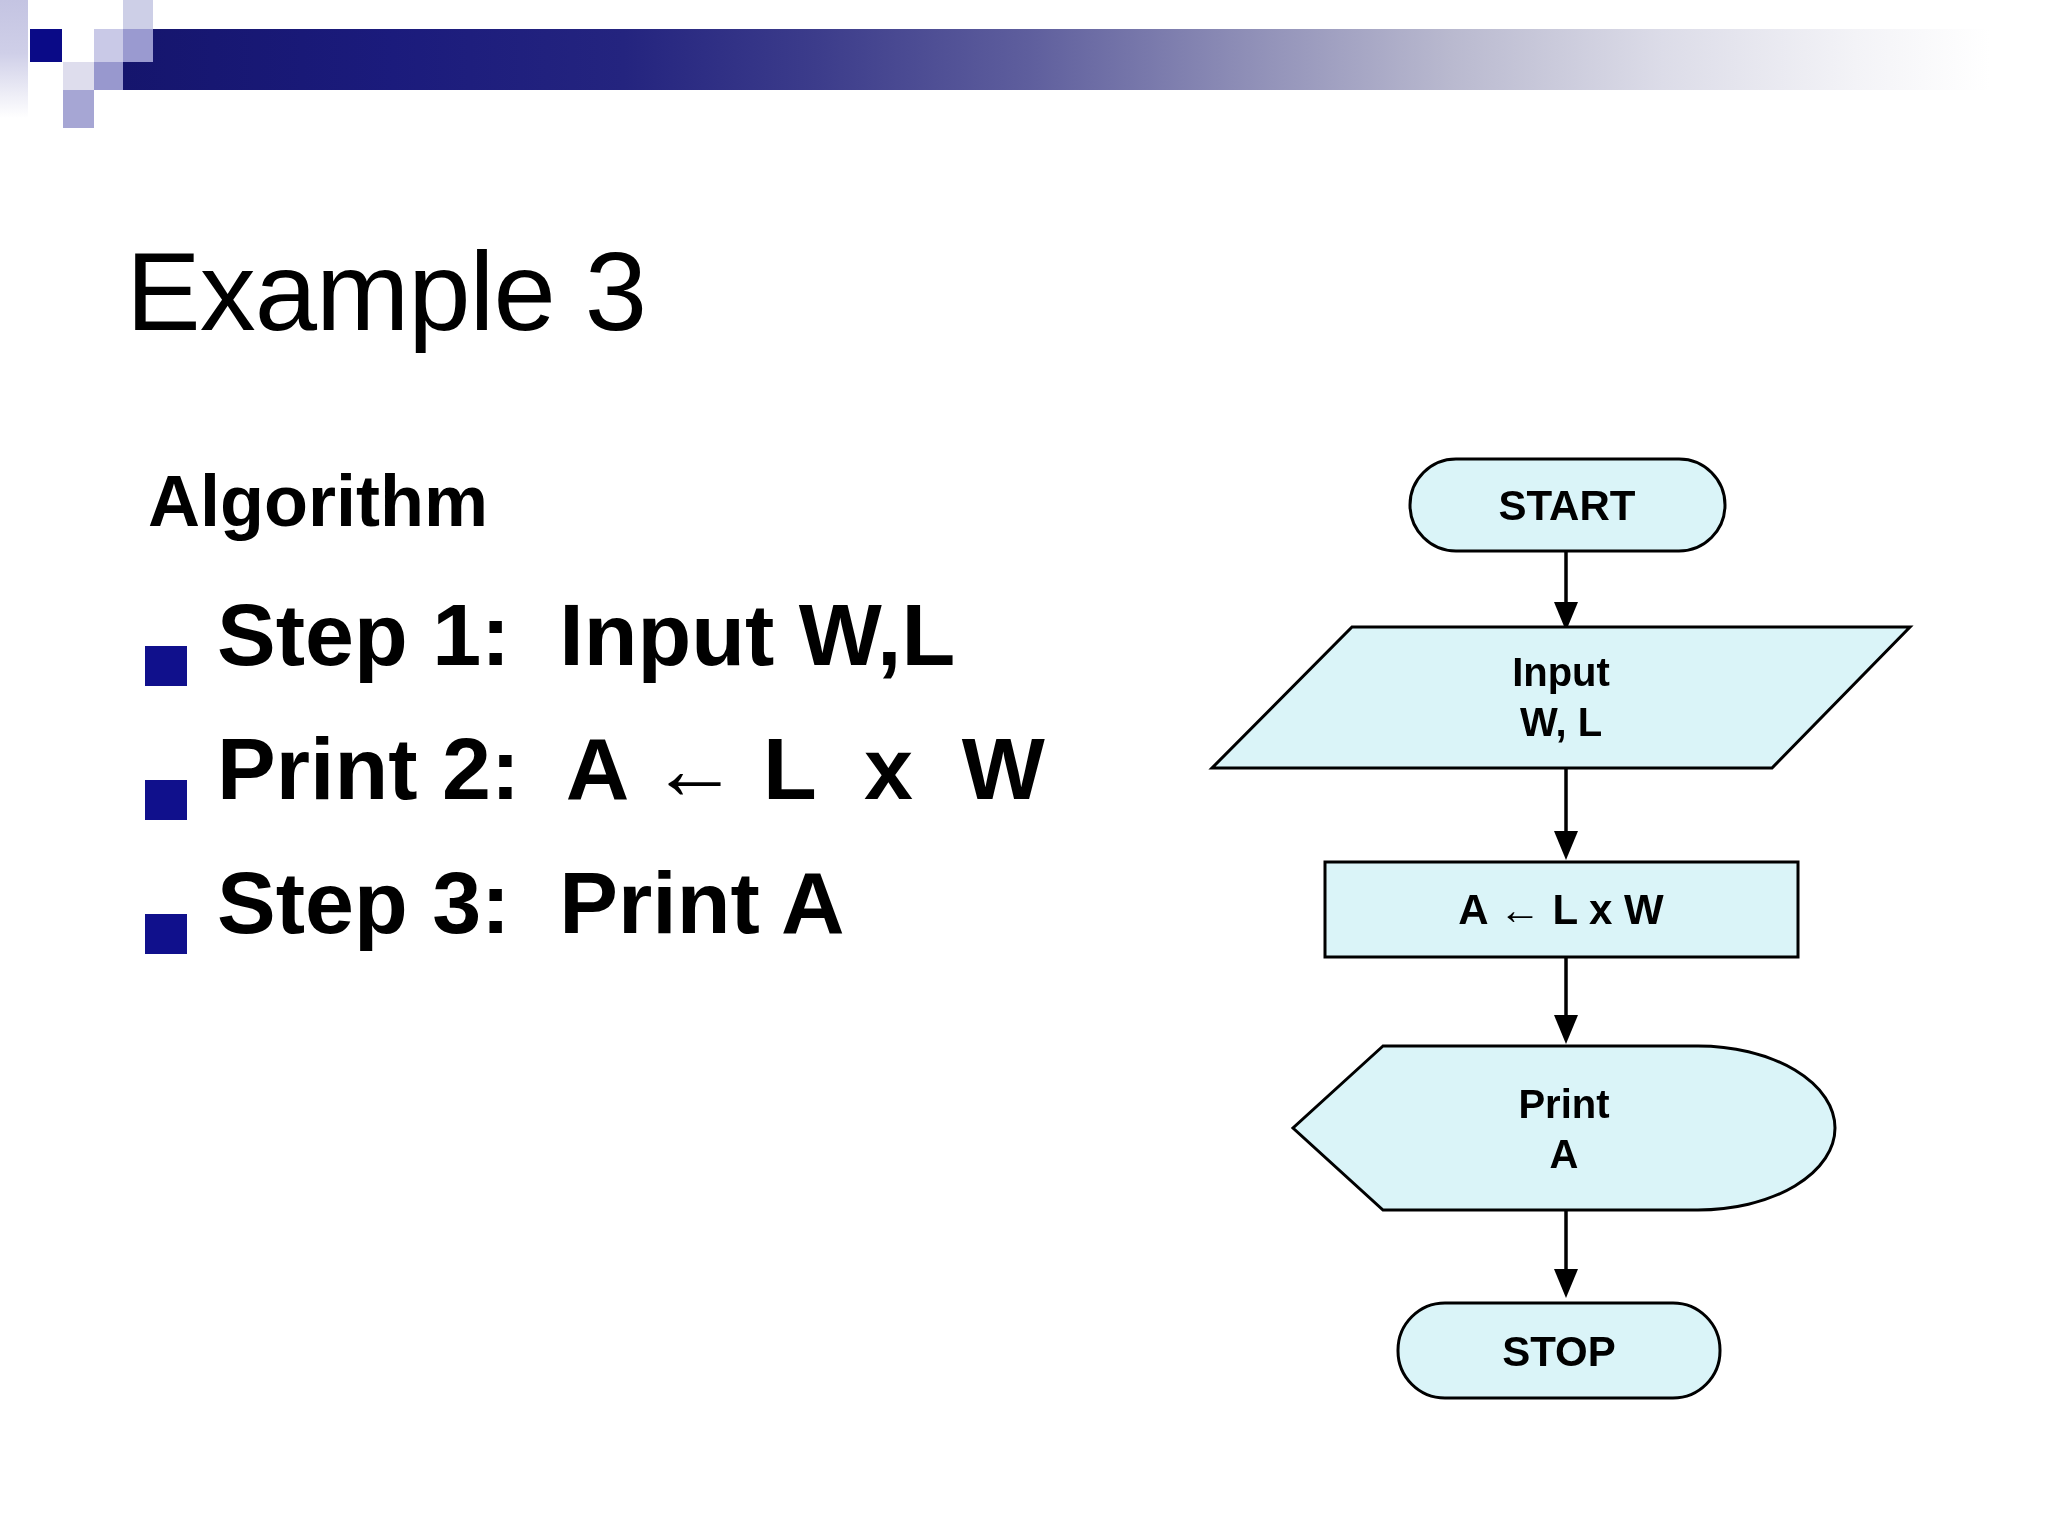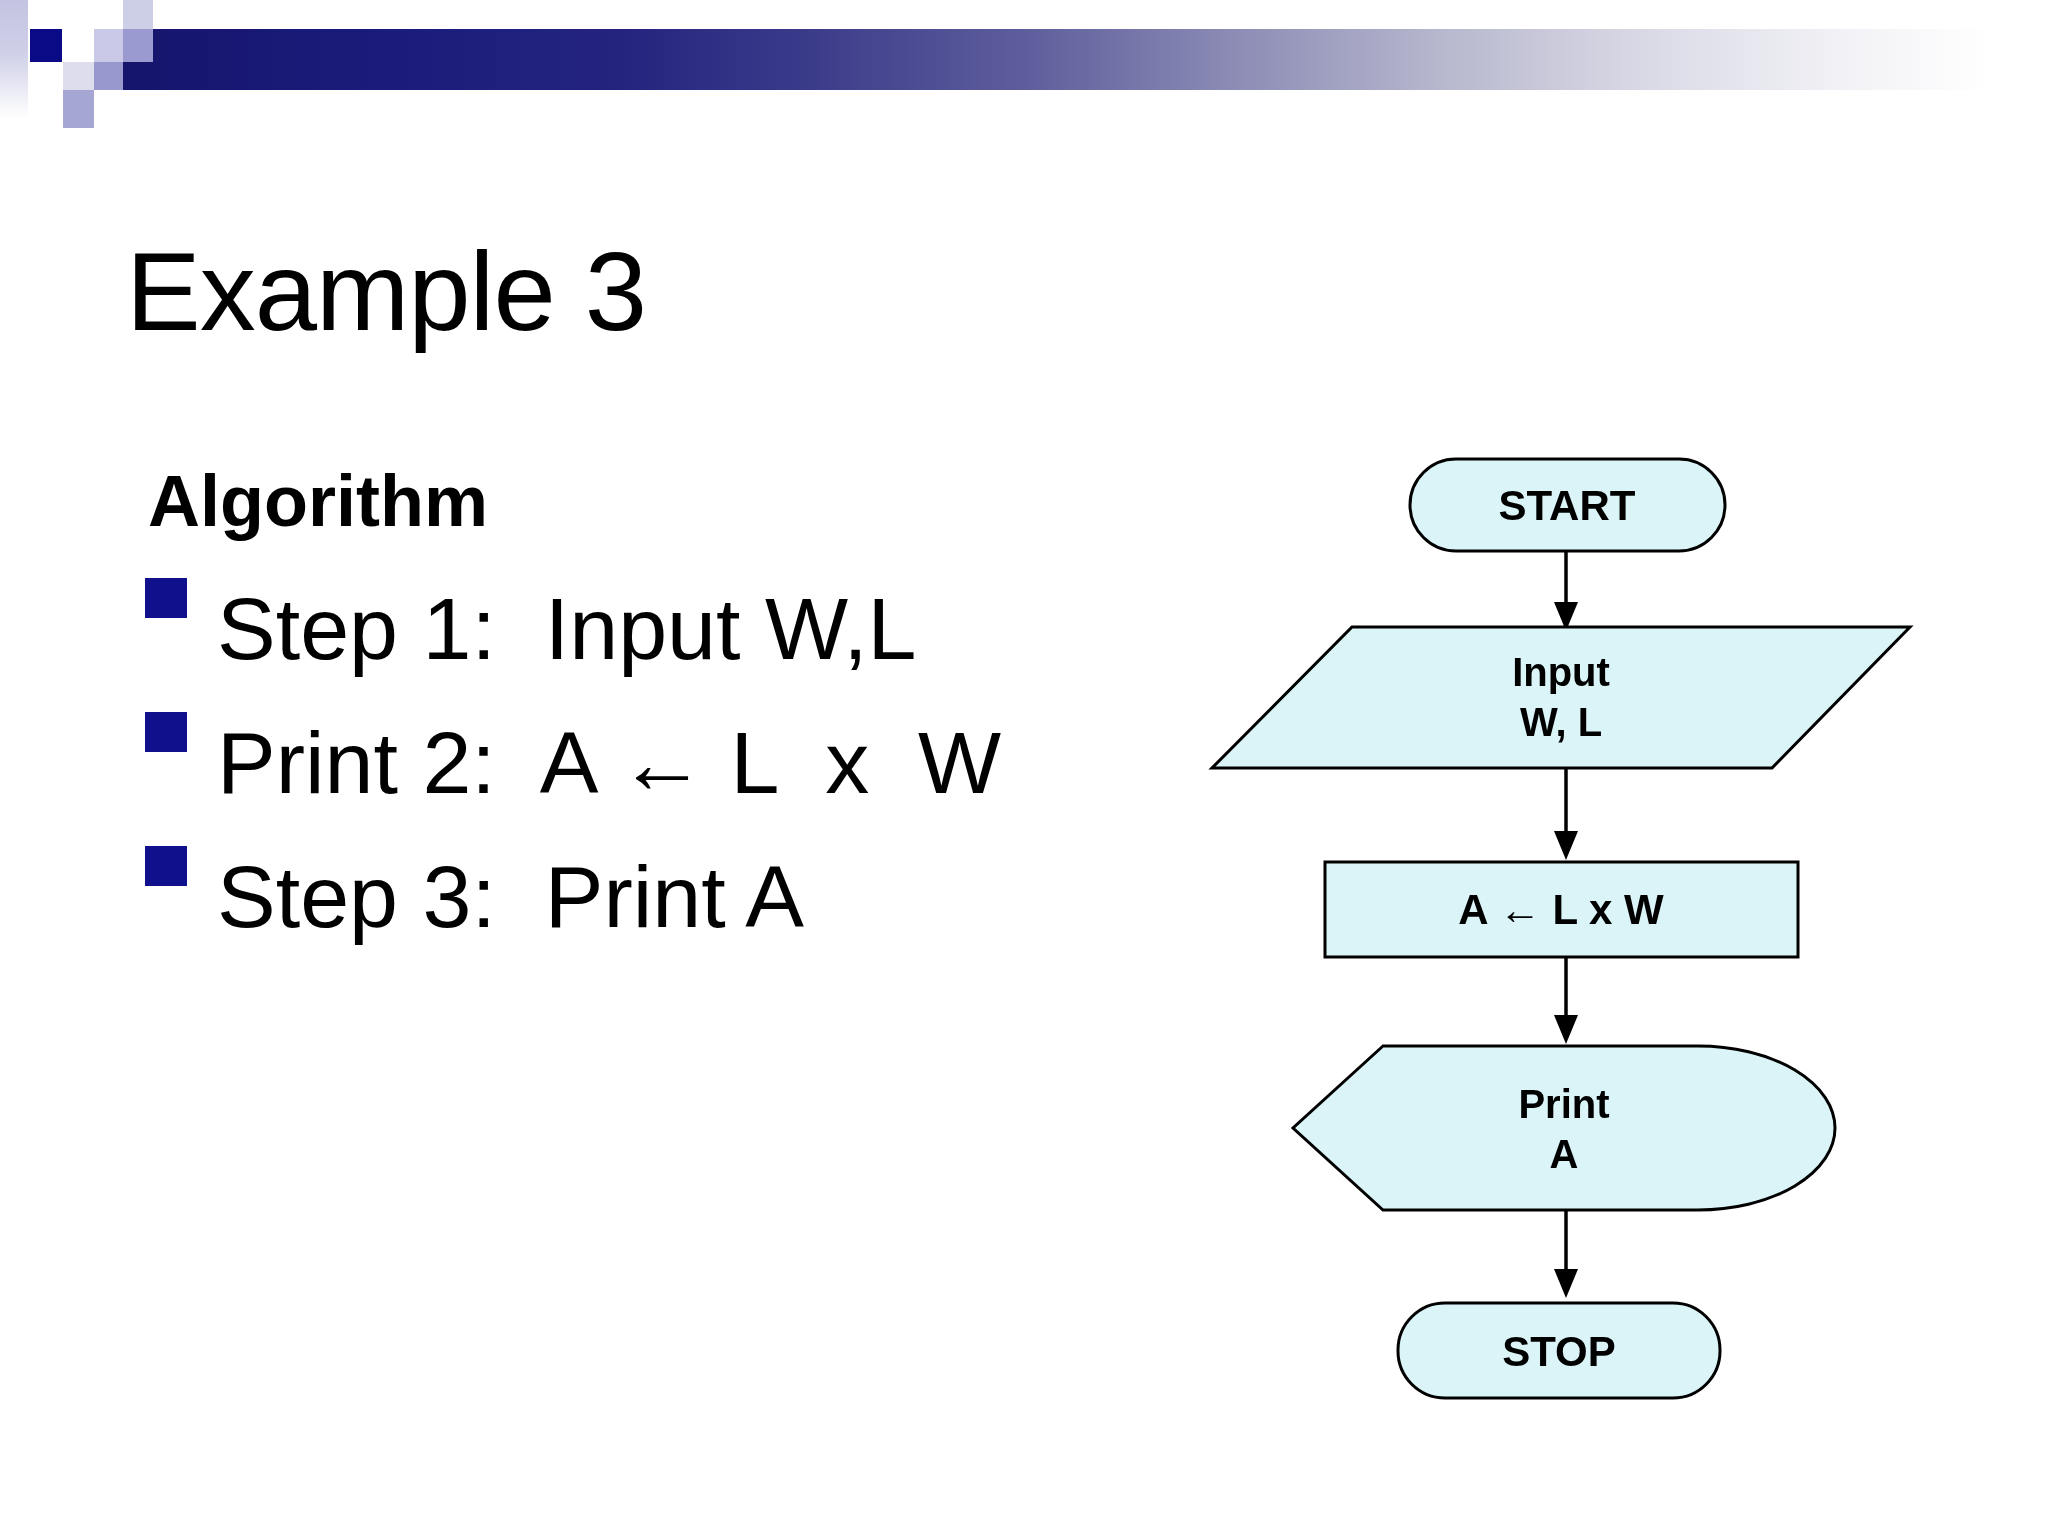--- a/index.html
+++ b/index.html
@@ -43,22 +43,22 @@
   .heading {
     position: absolute; left: 148px; top: 462px;
     font-size: 72px; font-weight: bold; line-height: 1.1;
     white-space: pre;
   }
   .steps {
     position: absolute; left: 145px; top: 578px;
     list-style: none; margin: 0; padding: 0;
   }
   .steps li {
-    display: flex; align-items: flex-start;
-    height: 108px; margin-bottom: 26px;
+    display: flex; align-items: flex-end;
+    height: 108px; margin-bottom: 26px; font-weight: bold;
   }
   .bullet-square {
     width: 42px; height: 40px; background: #10108c;
     margin-right: 30px; flex: none;
   }
   .step-text { font-size: 88px; white-space: pre; }
 
   
   svg.flowchart { position: absolute; left: 0; top: 0; width: 2048px; height: 1536px; }
   .shape { fill: #daf4f8; stroke: #000; stroke-width: 3; }

